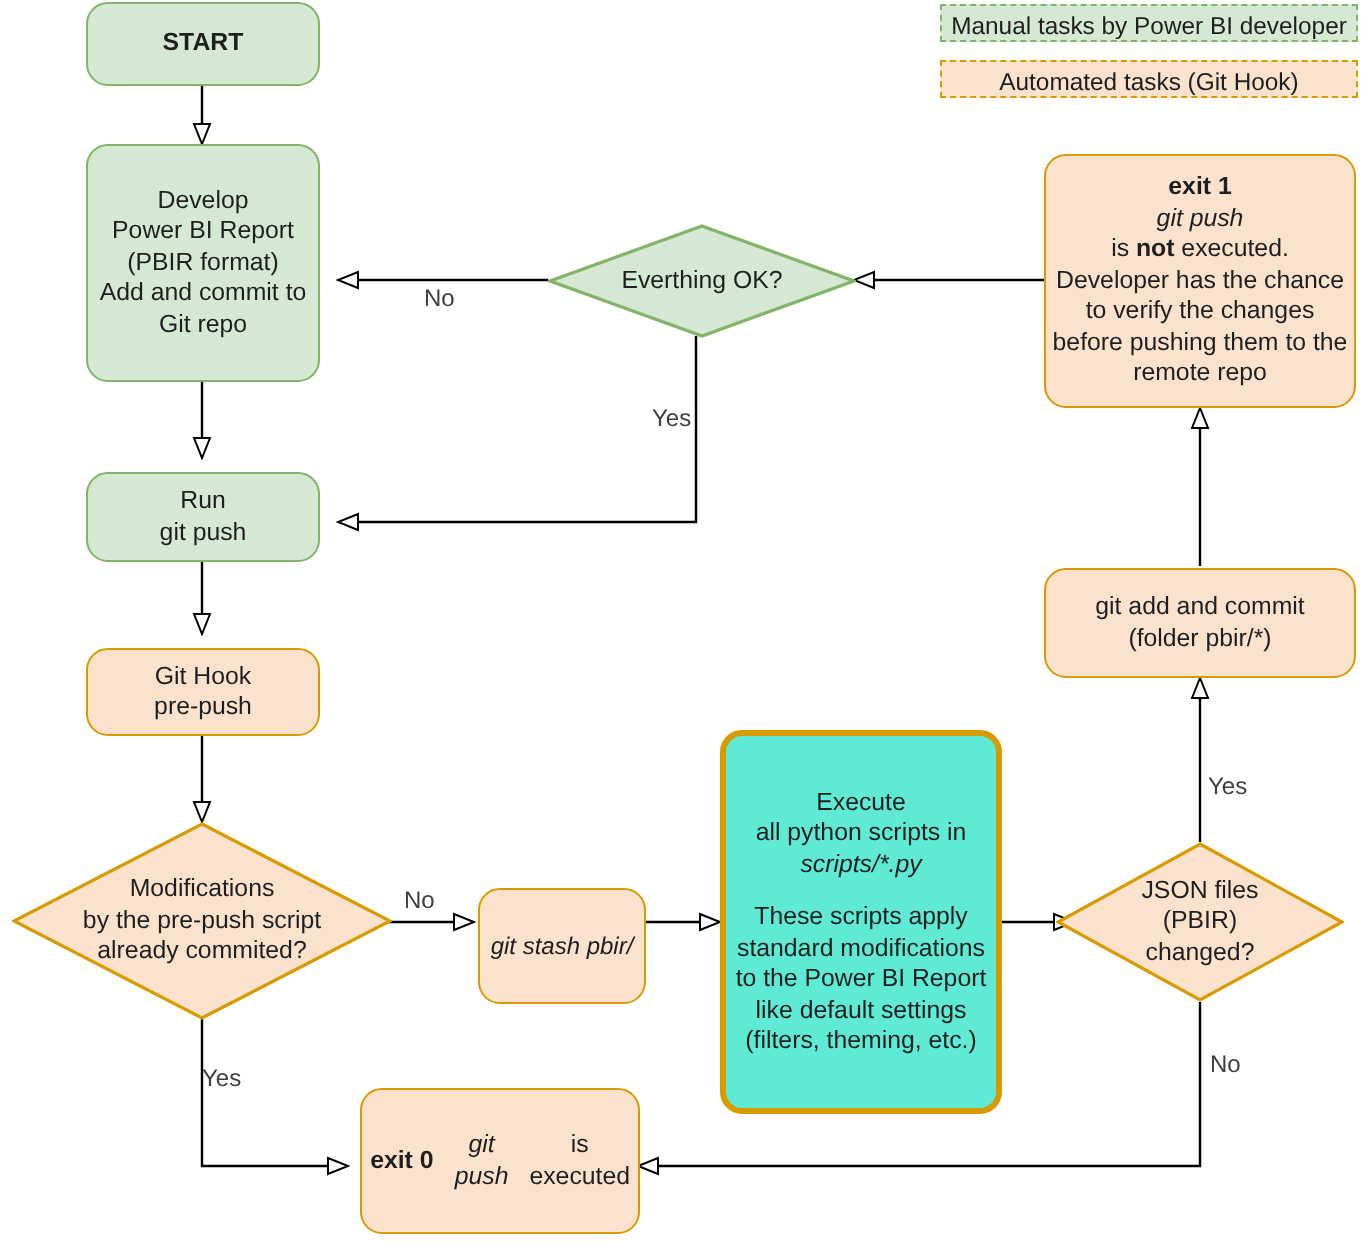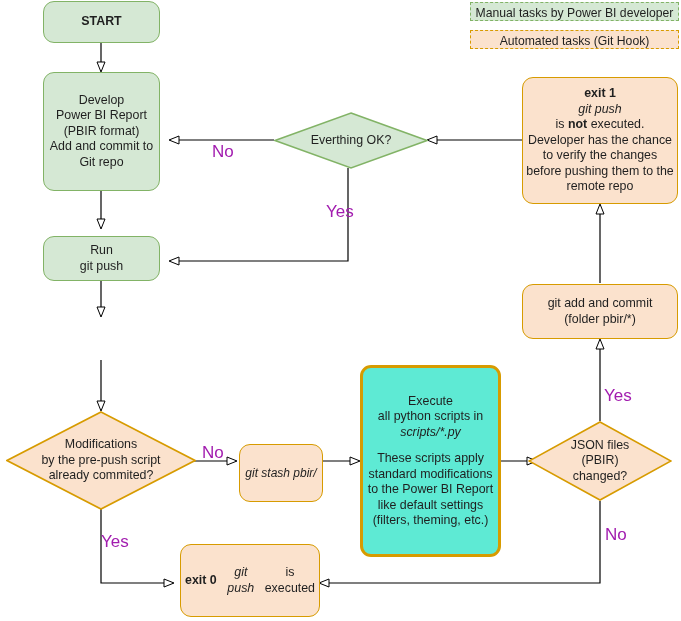--- a/index.html
+++ b/index.html
@@ -33,22 +33,22 @@
   .diamond{
     position:absolute;
     display:flex;align-items:center;justify-content:center;
     text-align:center;line-height:1.25;font-size:12.4px;
   }
   .diamond .shape{position:absolute;left:0;top:0;width:100%;height:100%;}
   .diamond .txt{position:relative;z-index:2;white-space:pre-line;padding:0 6px;}
 
   .elabel{
     position:absolute;
-    font-size:17px;
-    color:#a21caf;
+    font-size:12px;
+    color:#404040;
     background:transparent;
     white-space:nowrap;
   }
 
   .legend-item{
     position:absolute;
     box-sizing:border-box;
     display:flex;align-items:flex-end;justify-content:center;
     font-size:12.2px;
     text-align:center;
@@ -135,20 +135,24 @@
     <span class="txt">to verify the changes</span>
     <span class="txt">before pushing them to the</span>
     <span class="txt">remote repo</span>
   </div>
 
   <div class="node green" style="left:43px;top:236px;width:117px;height:45px;">
     <span class="txt">Run
 git push</span>
   </div>
 
+  <div class="node orange" style="left:43px;top:324px;width:117px;height:44px;">
+    <span class="txt">Git Hook
+pre-push</span>
+  </div>
 
   <div class="diamond" style="left:6px;top:411px;width:190px;height:99px;">
     <svg class="shape" viewBox="0 0 190 99" preserveAspectRatio="none">
       <polygon points="95,1 189,49.5 95,98 1,49.5" fill="#fbe2cd" stroke="#d79b00" stroke-width="1.6"></polygon>
     </svg>
     <span class="txt">Modifications
 by the pre-push script
 already commited?</span>
   </div>
 

